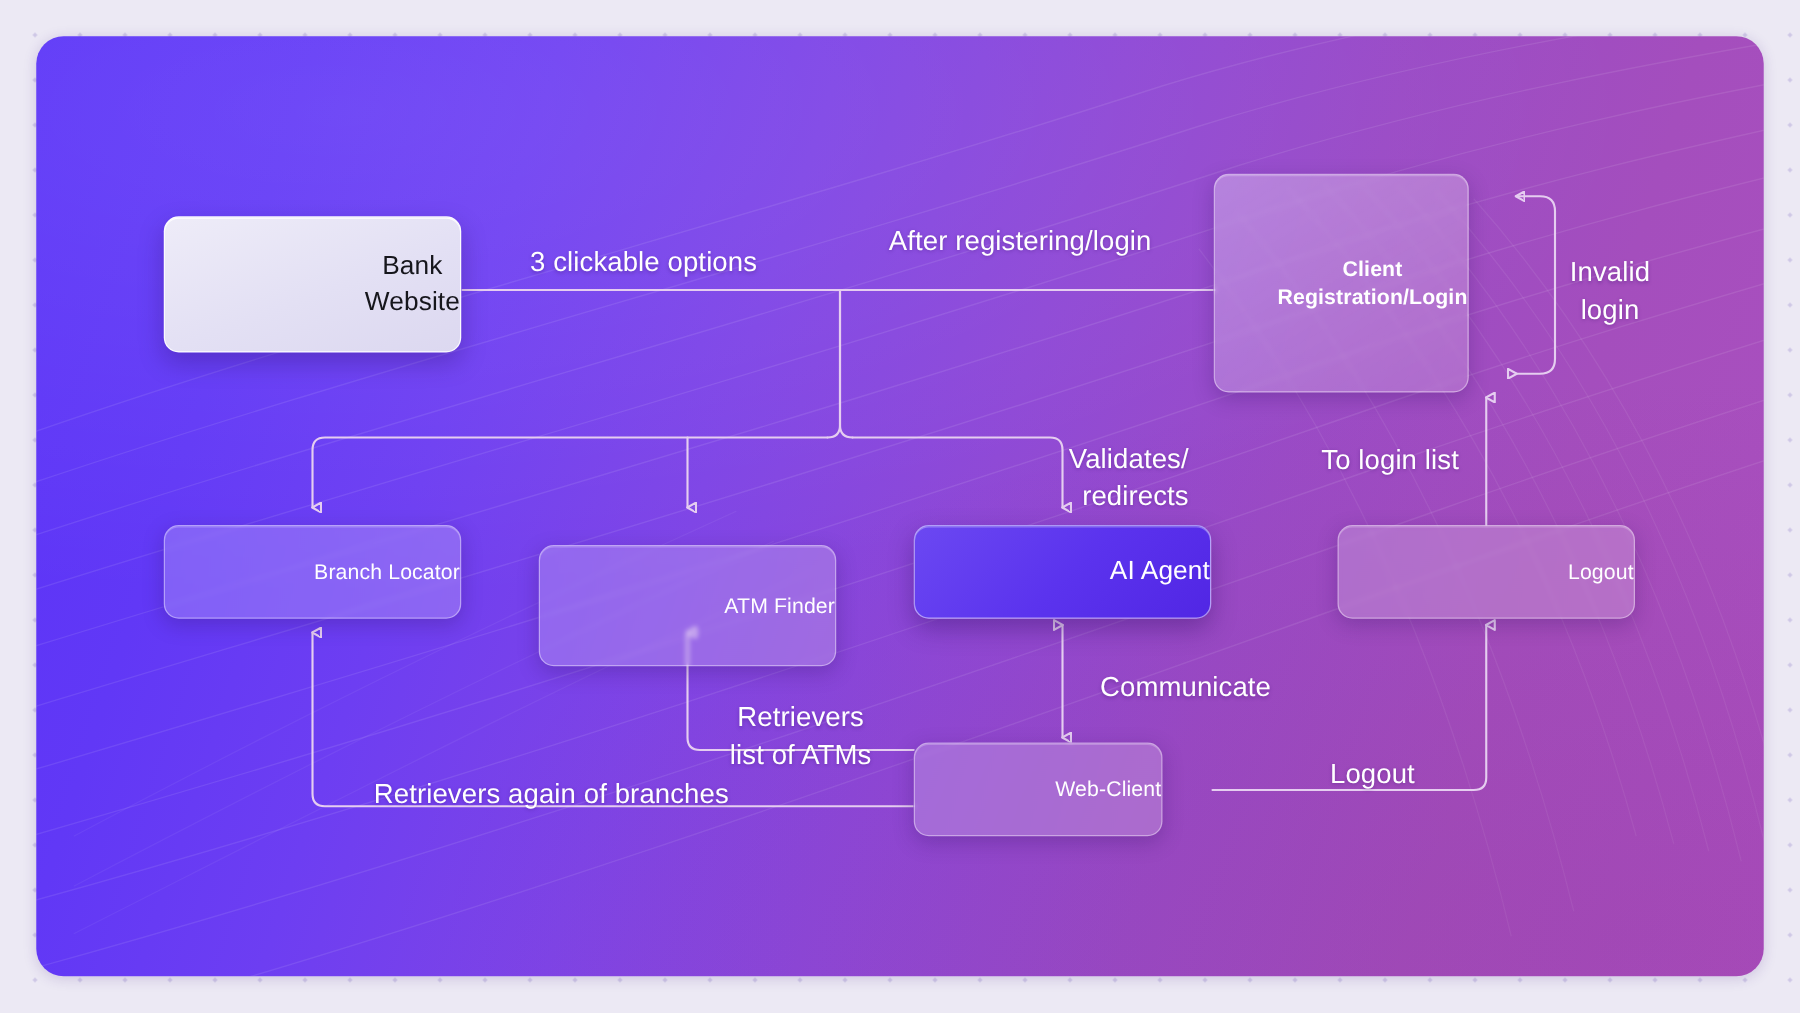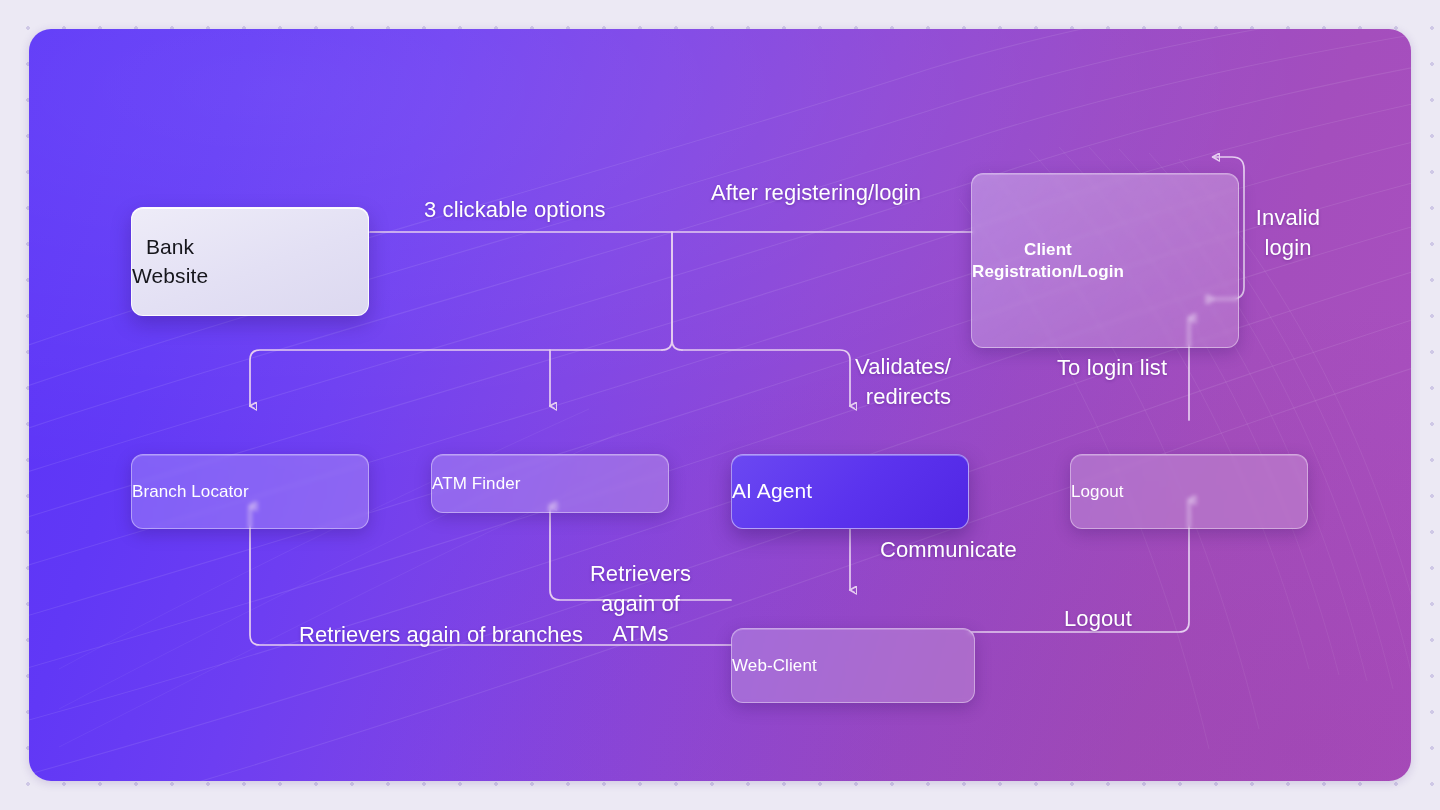--- a/index.html
+++ b/index.html
@@ -79,33 +79,32 @@
     stroke-linecap: round;
     stroke-linejoin: round;
   }
 
   
   .node {
     position: absolute;
     box-sizing: border-box;
     display: flex;
     align-items: center;
-    justify-content: flex-start;
+    justify-content: flex-end;
     text-align: center;
     border-radius: 12px;
     color: #ffffff;
     font-size: 17px;
     line-height: 1.28;
     letter-spacing: 0.1px;
     border: 1px solid rgba(255,255,255,0.40);
     box-shadow: 0 5px 16px rgba(45,15,90,0.25),
                 inset 0 1px 0 rgba(255,255,255,0.22);
     background: rgba(255,255,255,0.20);
     backdrop-filter: blur(2px);
-    margin-top: 34px;
   }
 
   .node.light {
     background: linear-gradient(160deg, #eeecf8 0%, #e3e0f4 55%, #dcd8f0 100%);
     color: #16161c;
     border: 1px solid rgba(255,255,255,0.85);
     font-size: 21px;
     line-height: 1.34;
     box-shadow: 0 8px 20px rgba(40,12,90,0.28),
                 inset 0 1px 0 rgba(255,255,255,0.9);
@@ -210,59 +209,59 @@
     <path d="M731,645 H 260 Q 250,645 250,635 V 506" marker-end="url(#ah-up)"></path>
 
     <path d="M970,632 H 1179 Q 1189,632 1189,622 V 500" marker-end="url(#ah-up)"></path>
   </svg>
 
   <div class="node light" style="left:131px; top:173px; width:238px; height:109px;">
     <span style="white-space:pre-line;">Bank
 Website</span>
   </div>
 
-  <div class="node glass-strong bold" style="left:971px; top:139px; width:268px; height:175px;">
+  <div class="node glass-strong bold" style="left:971px; top:139px; width:204px; height:175px;">
     <span style="white-space:pre-line;">Client
 Registration/Login</span>
   </div>
 
   <div class="node" style="left:131px; top:420px; width:238px; height:75px;">
     <span>Branch Locator</span>
   </div>
 
-  <div class="node" style="left:431px; top:420px; width:238px; height:59px;">
+  <div class="node" style="left:431px; top:436px; width:238px; height:97px;">
     <span>ATM Finder</span>
   </div>
 
   <div class="node accent" style="left:731px; top:420px; width:238px; height:75px;">
     <span>AI Agent</span>
   </div>
 
   <div class="node" style="left:1070px; top:420px; width:238px; height:75px;">
     <span>Logout</span>
   </div>
 
-  <div class="node" style="left:731px; top:594px; width:244px; height:75px;">
+  <div class="node" style="left:731px; top:594px; width:199px; height:75px;">
     <span>Web-Client</span>
   </div>
 
   <div class="elabel" style="left:424px; top:195px;">3 clickable options</div>
 
   <div class="elabel" style="left:711px; top:178px;">After registering/login</div>
 
   <div class="elabel center" style="left:1251px; top:203px; width:74px;">Invalid
 login</div>
 
   <div class="elabel right" style="left:848px; top:352px; width:103px;">Validates/
 redirects</div>
 
   <div class="elabel" style="left:1057px; top:353px;">To login list</div>
 
   <div class="elabel" style="left:868px; top:535px;margin-left:12px;">Communicate</div>
 
   <div class="elabel center" style="left:573px; top:559px; width:135px;">Retrievers
-again of ATMs</div>
+list of ATMs</div>
 
   <div class="elabel" style="left:299px; top:620px;">Retrievers again of branches</div>
 
   <div class="elabel" style="left:1064px; top:604px;">Logout</div>
 
 </div>
 
 </body></html>

